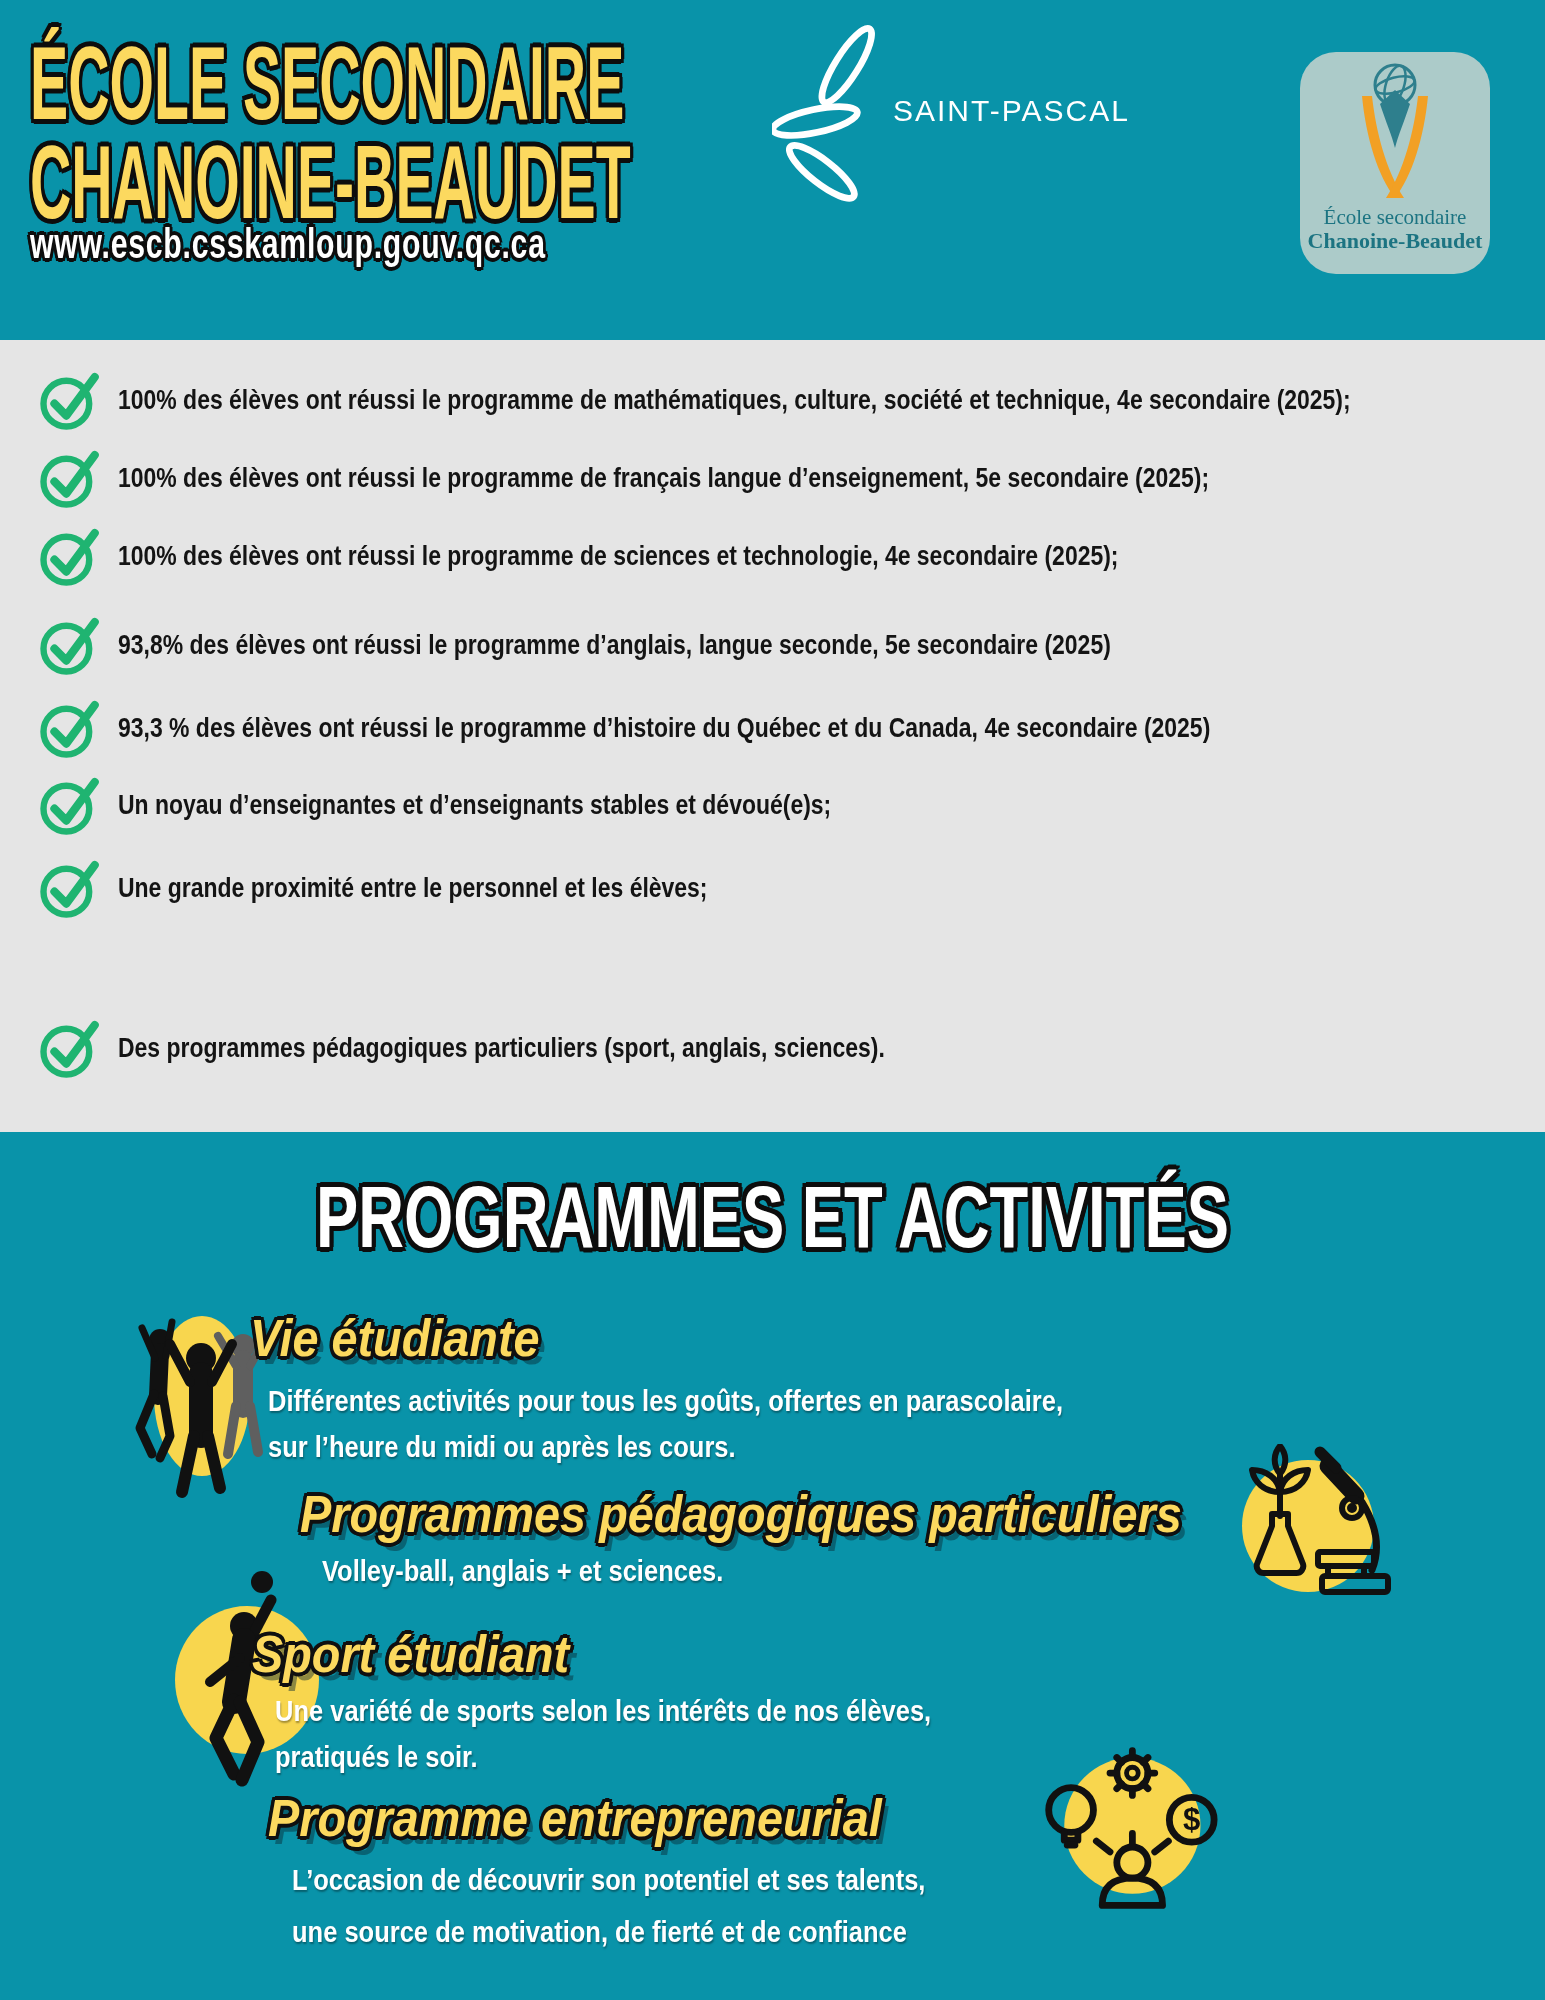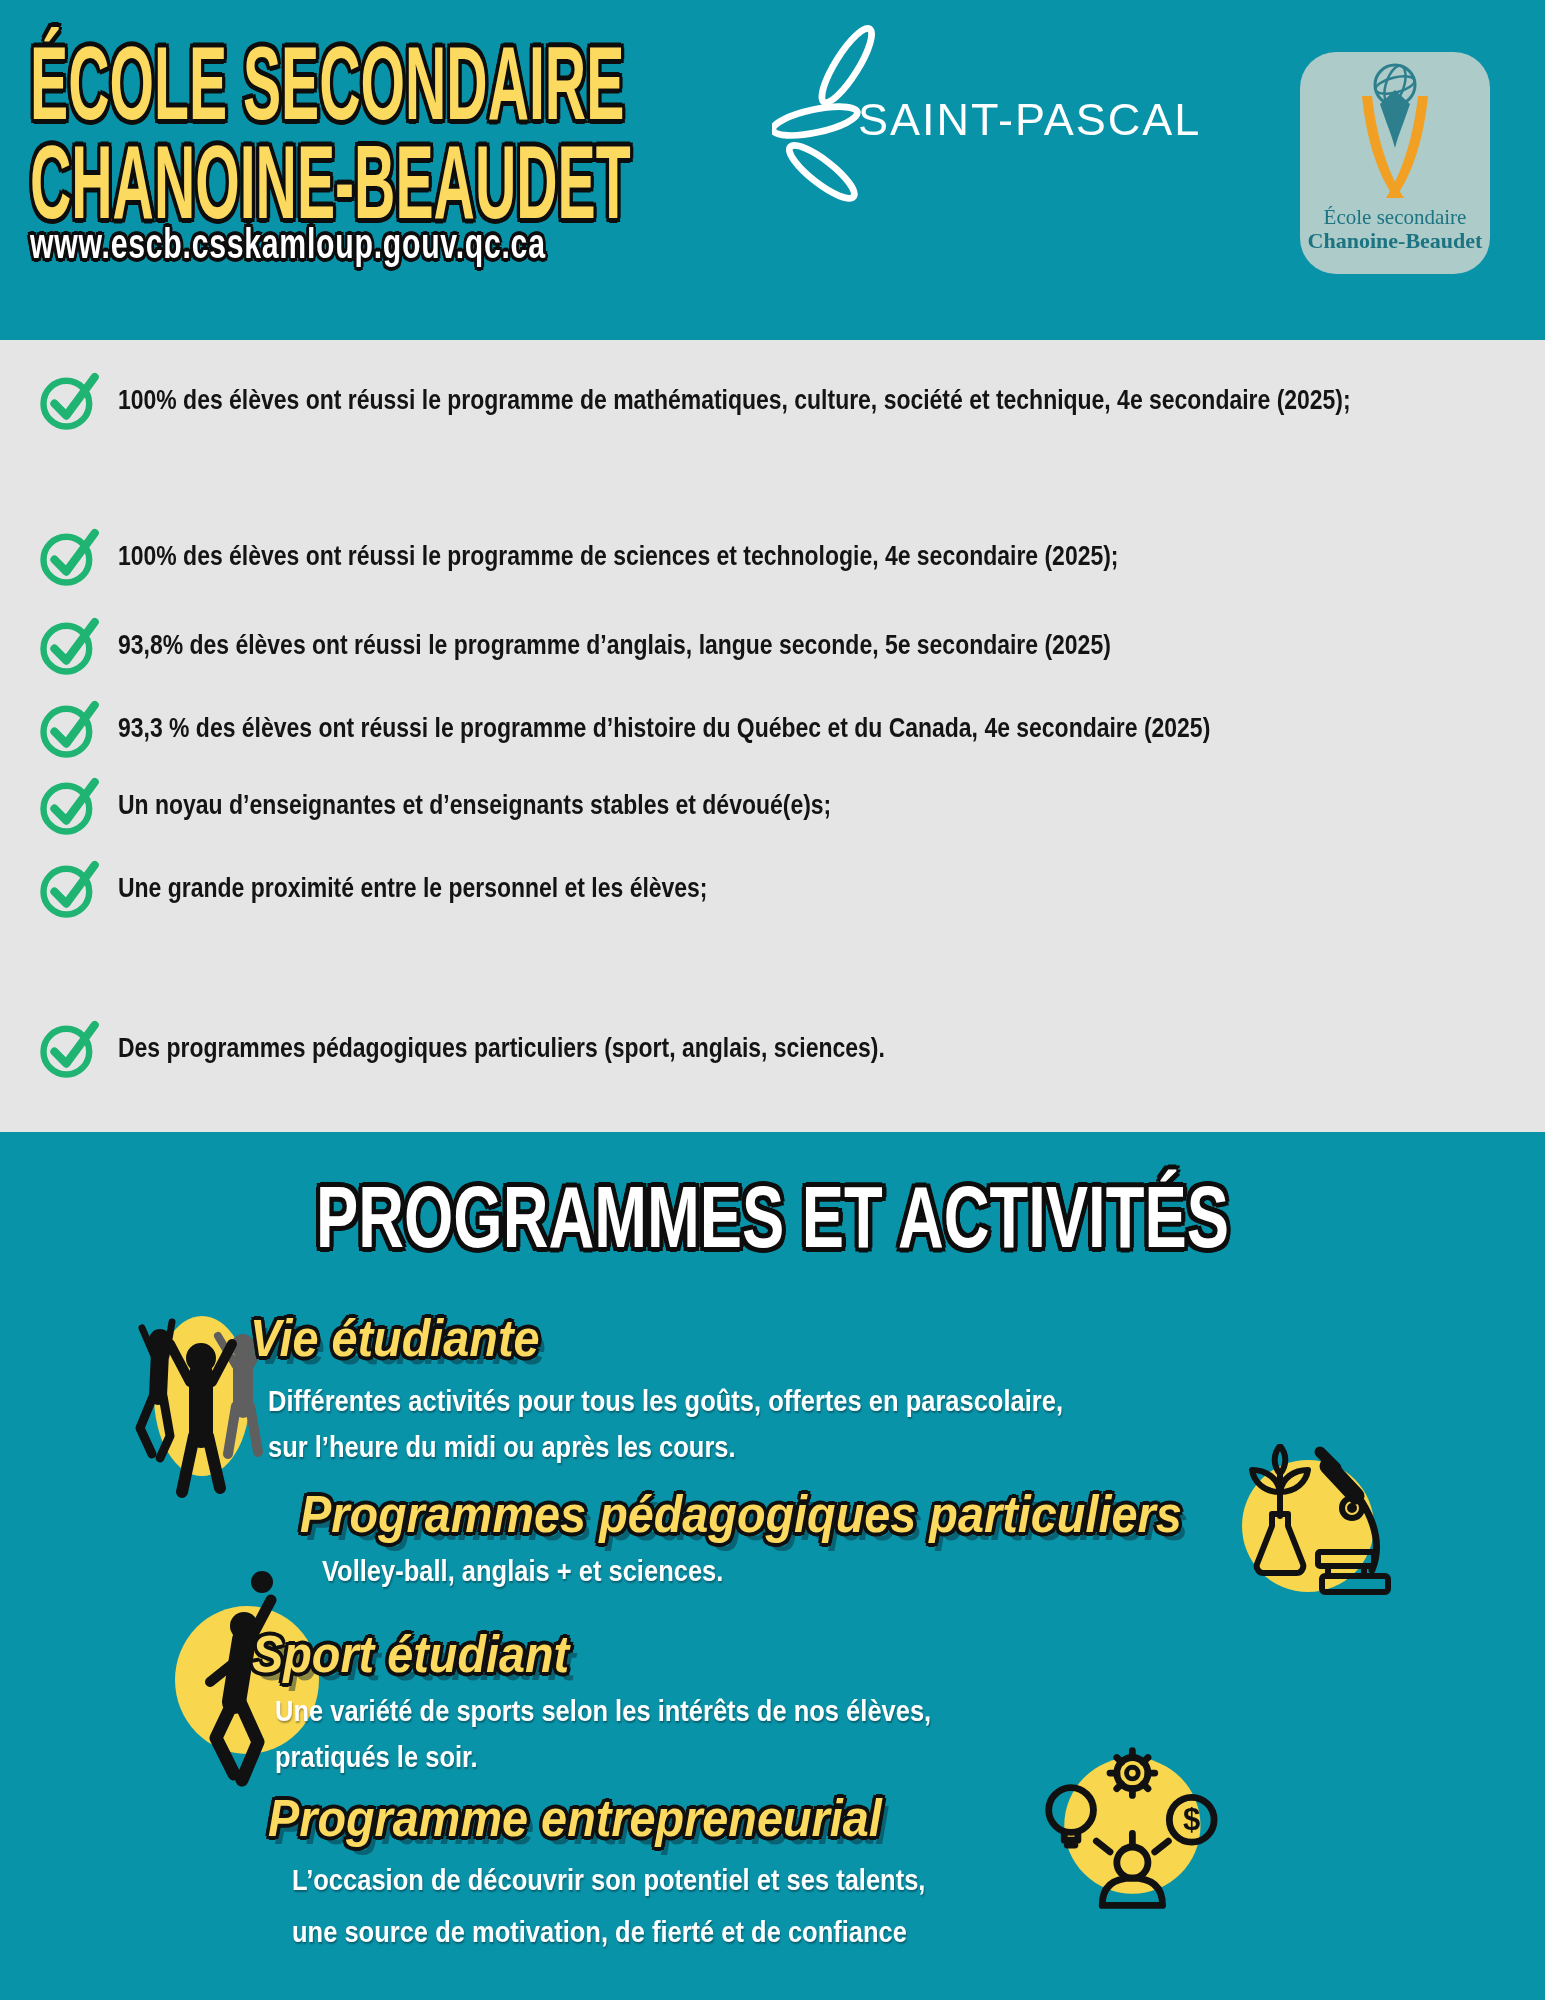--- a/index.html
+++ b/index.html
@@ -10,21 +10,21 @@
   .header{position:absolute;left:0;top:0;width:1545px;height:340px;background:#0993a9;}
   .school-title{position:absolute;left:30px;top:34px;font-weight:bold;font-size:104px;line-height:99px;
         color:#fcd95f;transform:scaleX(0.55);transform-origin:left top;white-space:nowrap;
         text-shadow:6px 0 0 #0d0d0d,-6px 0 0 #0d0d0d,0 5px 0 #0d0d0d,0 -5px 0 #0d0d0d,
                     5px 4px 0 #0d0d0d,-5px 4px 0 #0d0d0d,5px -4px 0 #0d0d0d,-5px -4px 0 #0d0d0d;}
   .url{position:absolute;left:30px;top:220px;font-size:42px;font-weight:bold;color:#ffffff;
         transform:scaleX(0.72);transform-origin:left top;white-space:nowrap;letter-spacing:1px;
         text-shadow:4px 0 0 #0d0d0d,-4px 0 0 #0d0d0d,0 4px 0 #0d0d0d,0 -4px 0 #0d0d0d,
                     3px 3px 0 #0d0d0d,-3px 3px 0 #0d0d0d,3px -3px 0 #0d0d0d,-3px -3px 0 #0d0d0d;}
   .leaves{position:absolute;left:772px;top:14px;width:115px;height:195px;}
-  .city{position:absolute;left:858px;top:94px;font-size:45px;font-weight:400;color:#ffffff;
+  .city{position:absolute;left:893px;top:94px;font-size:30px;font-weight:400;color:#ffffff;
         letter-spacing:2px;white-space:nowrap;}
   .logo-box{position:absolute;left:1300px;top:52px;width:190px;height:222px;background:#accbc9;
         border-radius:36px;text-align:center;overflow:hidden;}
   .logo-box svg{display:block;margin:6px auto 0;width:150px;height:150px;}
   .logo-t1{font-family:"Liberation Serif",serif;font-size:21px;color:#1c7482;line-height:23px;margin-top:-2px;}
   .logo-t2{font-family:"Liberation Serif",serif;font-size:22px;font-weight:bold;color:#1c7482;line-height:24px;}
   
   .checklist{position:absolute;left:0;top:340px;width:1545px;height:792px;background:#e5e5e5;}
   .check-row{position:absolute;left:38px;display:flex;align-items:center;gap:16px;height:66px;}
   .check-row svg{width:64px;height:64px;flex:0 0 auto;}
@@ -92,20 +92,26 @@
     </div>
   </header>
 
   <section class="checklist">
     <div class="check-row" style="top:27px">
       <svg viewBox="0 0 70 70">
           <use href="#chk"></use>
         </svg>
       <span>100% des élèves ont réussi le programme de mathématiques, culture, société et technique, 4e secondaire (2025);</span>
     </div>
+    <div class="check-row" style="top:105px">
+      <svg viewBox="0 0 70 70">
+          <use href="#chk"></use>
+        </svg>
+      <span>100% des élèves ont réussi le programme de français langue d’enseignement, 5e secondaire (2025);</span>
+    </div>
     <div class="check-row" style="top:183px">
       <svg viewBox="0 0 70 70">
           <use href="#chk"></use>
         </svg>
       <span>100% des élèves ont réussi le programme de sciences et technologie, 4e secondaire (2025);</span>
     </div>
     <div class="check-row" style="top:272px">
       <svg viewBox="0 0 70 70">
           <use href="#chk"></use>
         </svg>

